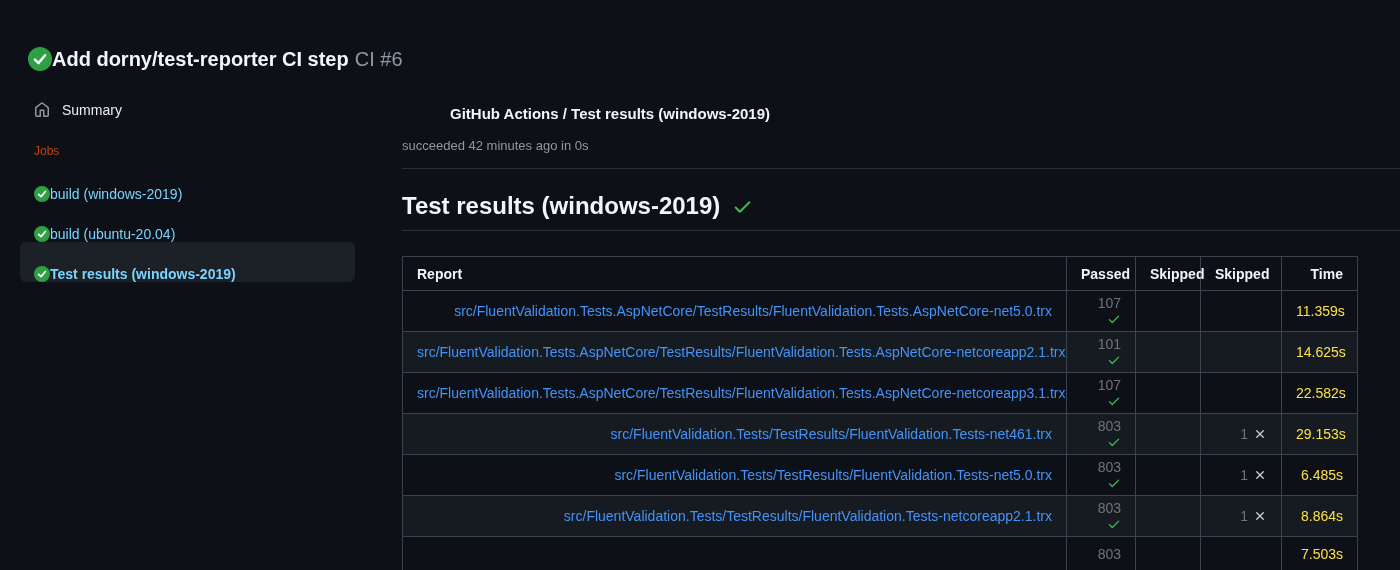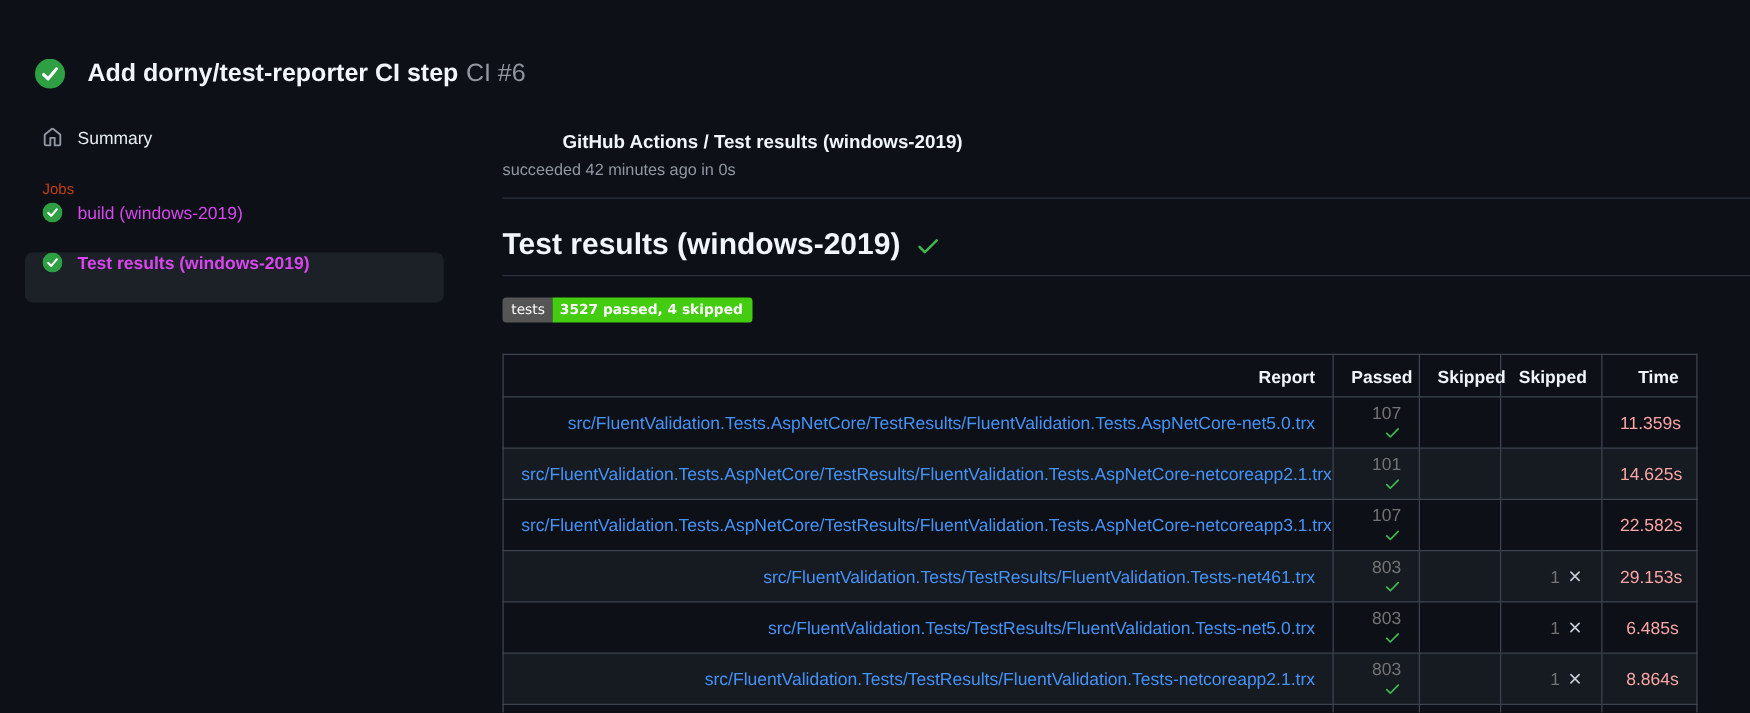--- a/index.html
+++ b/index.html
@@ -7,82 +7,82 @@
   body {
     background:#0d1117;
     color:#e6edf3;
     font-family:"Liberation Sans","DejaVu Sans",sans-serif;
     font-size:14px;
   }
   svg { display:block; }
 
   
   .run-header {
-    display:flex; align-items:center; gap:18px;
+    display:flex; align-items:center; 
     padding:30px 0 0 28px; height:88px;
   }
   .run-header .status-icon { width:24px; height:24px; flex:0 0 auto; }
   .run-title { font-size:20px; font-weight:700; color:#f0f6fc; }
   .run-number { font-size:20px; font-weight:400; color:#9198a1; margin-left:6px; }
 
   
   .layout { display:flex; align-items:flex-start; }
   .sidebar { width:382px; flex:0 0 auto; padding:4px 0 12px 20px; }
   .main { flex:1; padding:17px 0 0 20px; }
 
   
   .summary-item {
     display:flex; align-items:center; gap:12px;
     height:36px; padding-left:14px; width:335px;
     border-radius:6px; cursor:pointer; font-size:14px; color:#e6edf3;
   }
   .jobs-label { margin:16px 0 4px 14px; font-size:12px; color:#c2410c; }
   .jobs-list { list-style:none; }
   .job-item {
-    display:flex; align-items:flex-start; gap:12px;
+    display:flex; align-items:flex-end; 
     height:40px; padding-left:14px; width:335px;
-    border-radius:6px; cursor:pointer; font-size:14px; color:#d946ef;
+    border-radius:6px; cursor:pointer; font-size:14px; color:#7dd3fc;
   }
   .job-item.active { background:#1c2128; font-weight:700; }
   .job-item .job-icon, .summary-item .home-ic { flex:0 0 auto; }
 
   
   .check-title { font-size:15px; font-weight:700; color:#f0f6fc;margin-left:48px; }
-  .check-status { margin-top:6px; font-size:13px; color:#9198a1; }
+  .check-status { margin-top:16px; font-size:13px; color:#9198a1; }
   .divider { border:none; border-top:1px solid #2b313a; margin-top:15px; }
   .section-heading {
     margin-top:23px; padding-bottom:10px;
     display:flex; align-items:center; gap:12px;
     font-size:24px; font-weight:700; color:#f0f6fc;
     border-bottom:1px solid #2b313a;
   }
   .badge { display:inline-flex; margin-top:17px; font-size:11px; line-height:14px;
            font-family:"DejaVu Sans","Liberation Sans",sans-serif; cursor:pointer; }
   .badge-label { background:#555555; color:#ffffff; padding:3px 6px 3px 7px; border-radius:3px 0 0 3px; }
   .badge-value { background:#44cc11; color:#ffffff; padding:3px 8px 3px 6px; border-radius:0 3px 3px 0; font-weight:700; }
 
   
   .results-table {
     margin-top:25px; border-collapse:collapse; table-layout:fixed;
     width:955px; font-size:14px;
   }
   .results-table th, .results-table td {
     border:1px solid #3d444d; height:34px; padding:4px 14px;
   }
-  .results-table th { font-weight:700; color:#f0f6fc;text-align:right; }
+  .results-table th { font-weight:700; color:#f0f6fc; }
   .col-report  { width:664px; }
   .col-passed  { width:69px;  }
   .col-failed  { width:65px;  }
   .col-skipped { width:81px;  }
   .col-time    { width:76px;  }
   .th-report { text-align:left; padding-left:16px; }
   .th-num  { text-align:right; padding-right:10px; }
   .td-report { text-align:right; padding-left:16px; overflow:hidden; white-space:nowrap; }
   .td-num { text-align:right; padding-right:10px; color:#737373;margin-left:24px; }
-  .td-time { text-align:right; padding-right:14px; color:#fca5a5; }
+  .td-time { text-align:right; padding-right:14px; color:#fde047; }
   .results-table tbody tr:nth-child(even) { background:#161b22; }
   .report-link { color:#4493f8; text-decoration:none; cursor:pointer; }
   .cell-icon { display:inline-block; vertical-align:-2px; margin-left:5px; }
 </style>
 </head>
 <body>
 
 <header class="run-header">
   <span class="status-icon">
     <svg width="24" height="24" viewBox="0 0 16 16">
@@ -111,20 +111,29 @@
     <ul class="jobs-list" id="jobs-list">
         <li class="job-item">
     <span class="job-icon">
       <svg width="16" height="16" viewBox="0 0 16 16">
         <circle cx="8" cy="8" r="8" fill="#2ea043"></circle>
         <path d="M4.6 8.4 L7 10.7 L11.4 5.5" stroke="#ffffff" stroke-width="1.7" fill="none" stroke-linecap="round" stroke-linejoin="round"></path>
       </svg>
     </span>
     <span class="job-label">build (windows-2019)</span>
   </li>
+        <li class="job-item">
+    <span class="job-icon">
+      <svg width="16" height="16" viewBox="0 0 16 16">
+        <circle cx="8" cy="8" r="8" fill="#2ea043"></circle>
+        <path d="M4.6 8.4 L7 10.7 L11.4 5.5" stroke="#ffffff" stroke-width="1.7" fill="none" stroke-linecap="round" stroke-linejoin="round"></path>
+      </svg>
+    </span>
+    <span class="job-label">build (ubuntu-20.04)</span>
+  </li>
         <li class="job-item active">
     <span class="job-icon">
       <svg width="16" height="16" viewBox="0 0 16 16">
         <circle cx="8" cy="8" r="8" fill="#2ea043"></circle>
         <path d="M4.6 8.4 L7 10.7 L11.4 5.5" stroke="#ffffff" stroke-width="1.7" fill="none" stroke-linecap="round" stroke-linejoin="round"></path>
       </svg>
     </span>
     <span class="job-label">Test results (windows-2019)</span>
   </li>
       </ul>
@@ -137,24 +146,20 @@
 
     <h2 class="section-heading">
       <span>Test results (windows-2019)</span>
       <span>
         <svg width="21" height="21" viewBox="0 0 16 16" fill="#3fb950">
           <path d="M13.78 4.22a.75.75 0 0 1 0 1.06l-7.25 7.25a.75.75 0 0 1-1.06 0L2.22 9.28a.751.751 0 0 1 .018-1.042.751.751 0 0 1 1.042-.018L6 10.94l6.72-6.72a.75.75 0 0 1 1.06 0Z"></path>
         </svg>
       </span>
     </h2>
 
-    <div class="badge">
-      <span class="badge-label">tests</span>
-      <span class="badge-value">3527 passed, 4 skipped</span>
-    </div>
 
     <table class="results-table">
       <colgroup>
         <col class="col-report">
           <col class="col-passed">
           <col class="col-failed">
           <col class="col-skipped">
           <col class="col-time">
       </colgroup>
       <thead>

